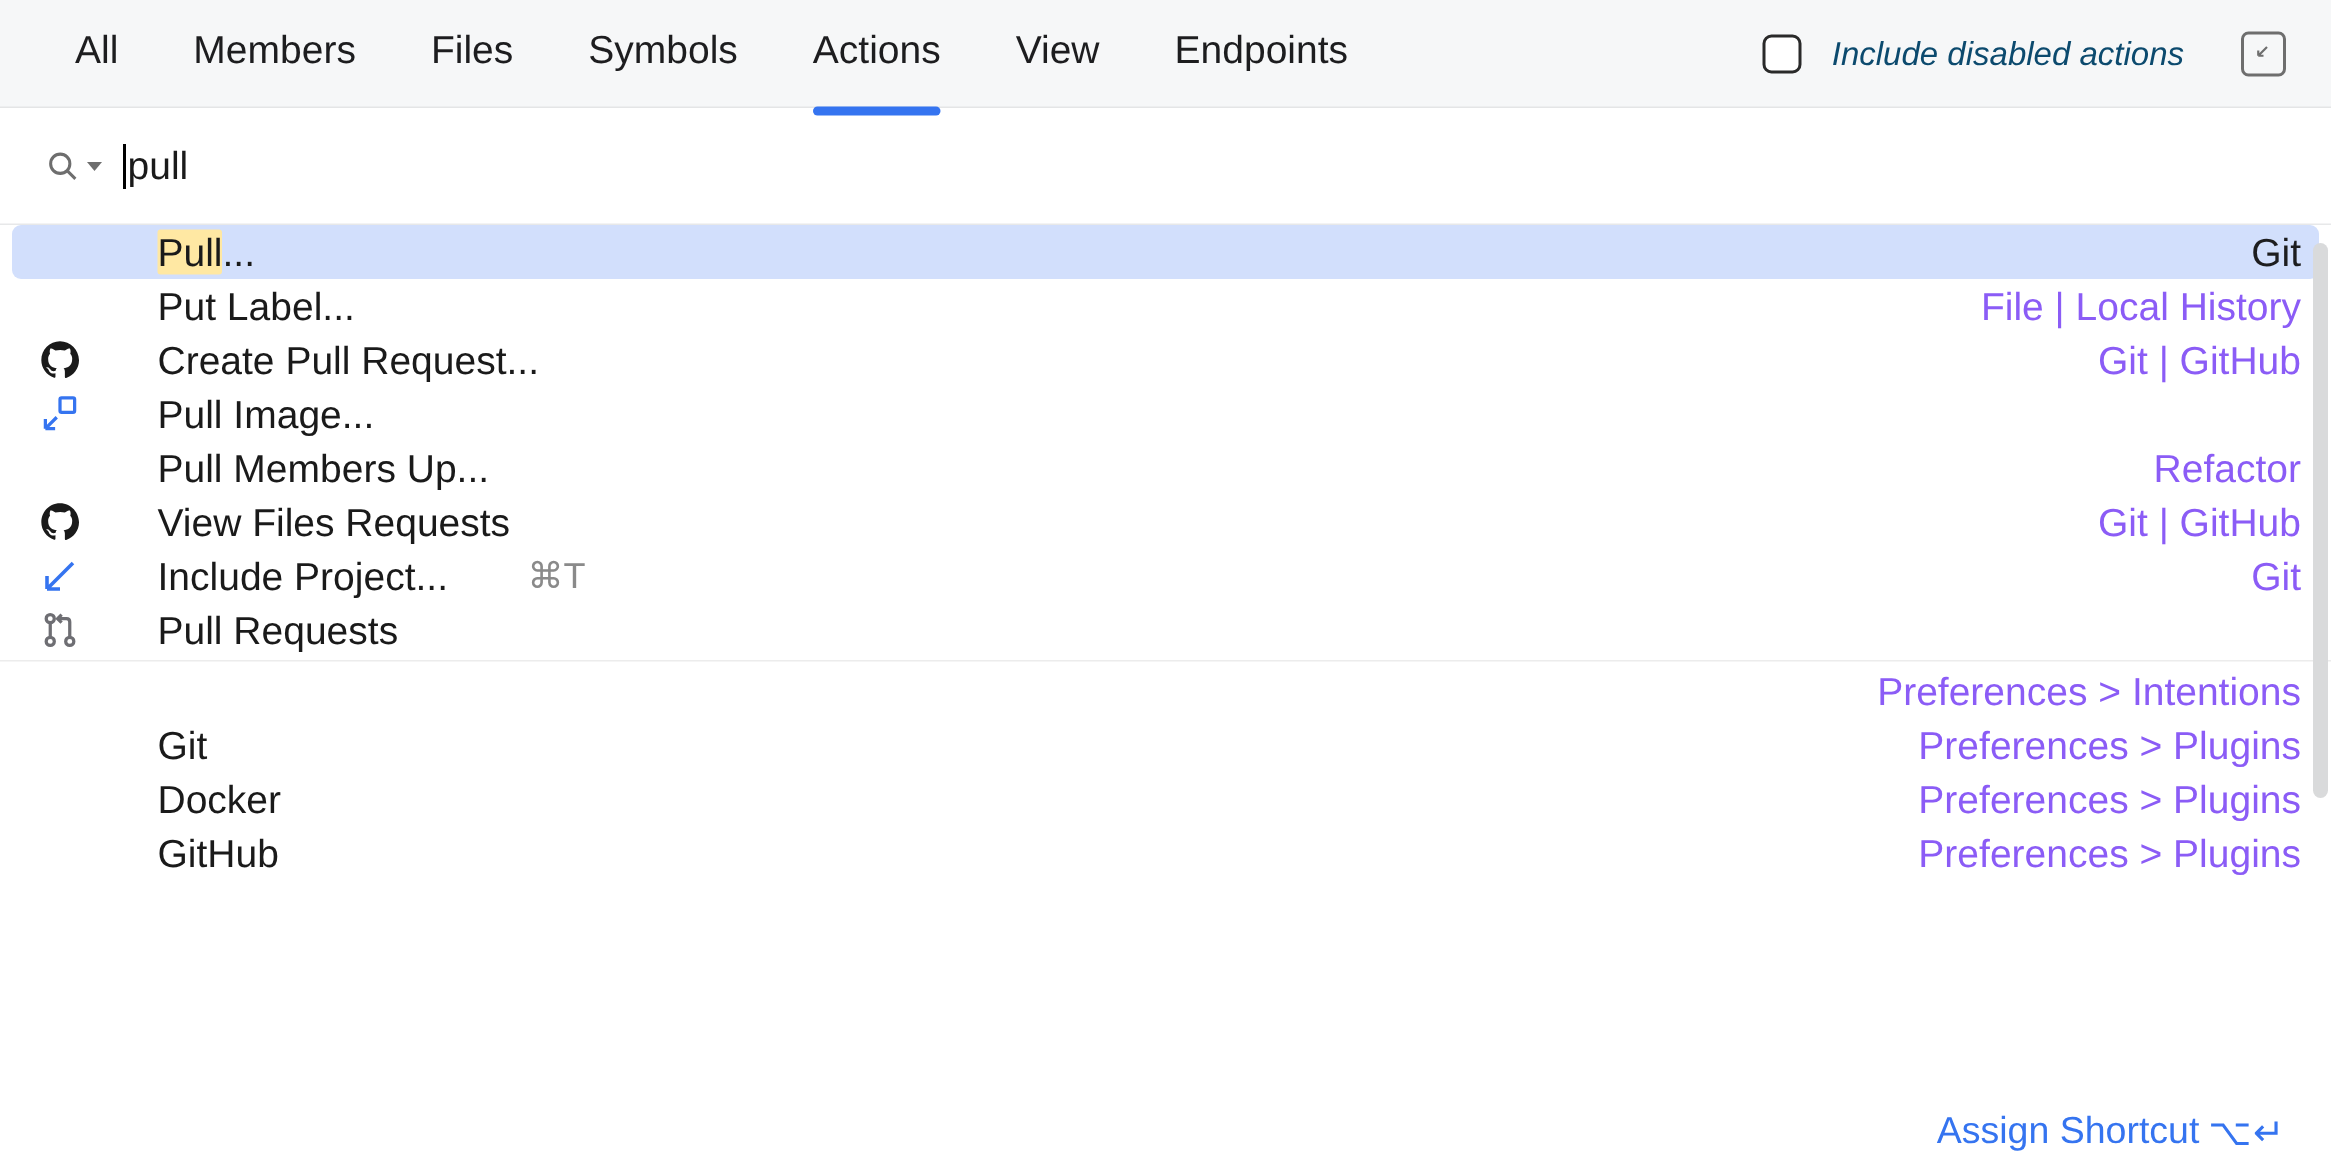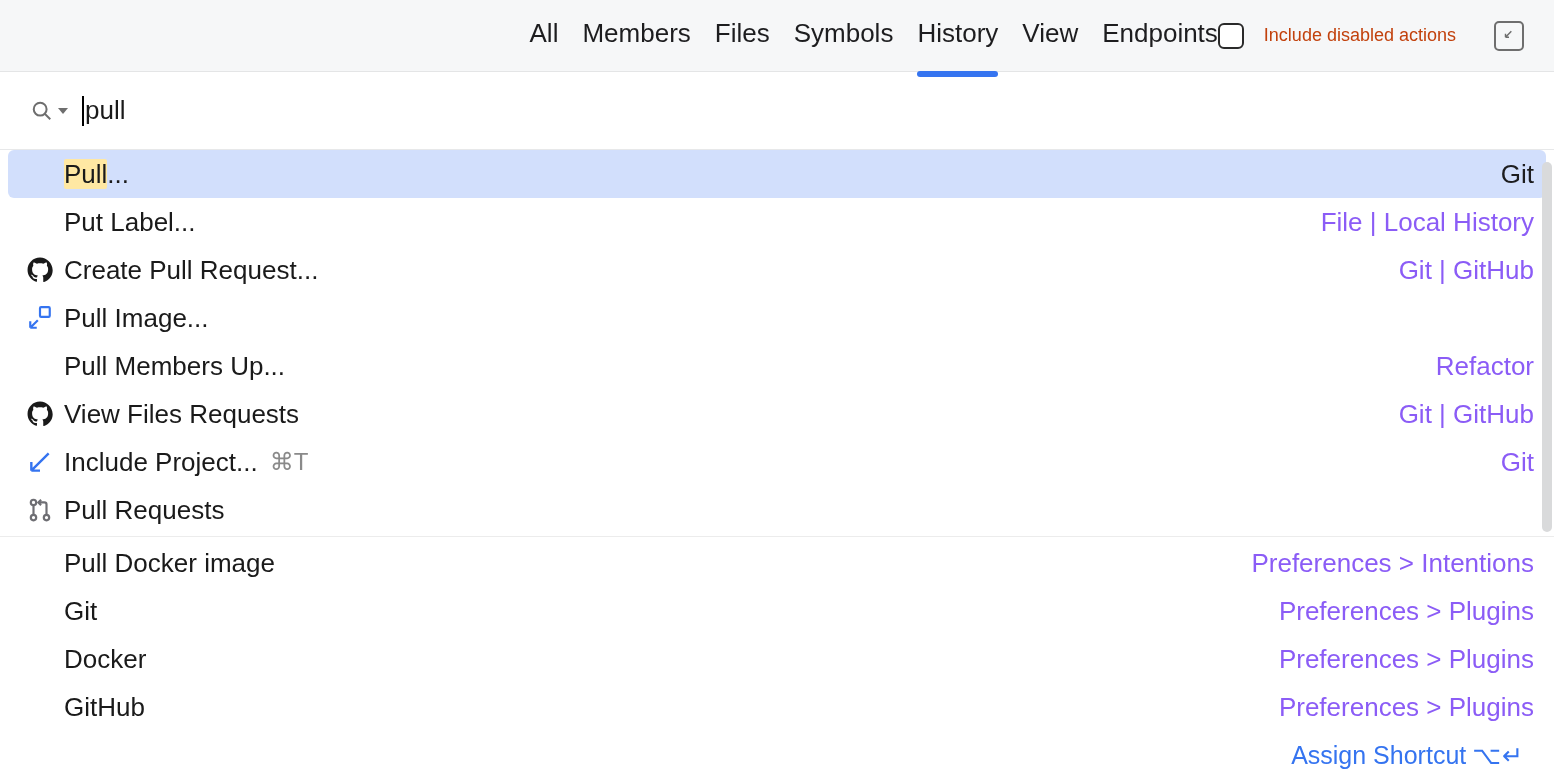--- a/index.html
+++ b/index.html
@@ -15,23 +15,22 @@
     .header {
       display: flex;
       align-items: center;
       height: 72px;
       background: #f6f7f8;
       border-bottom: 1px solid #e4e5e6;
       padding: 0 30px 0 50px;
     }
     .tabs {
       display: flex;
-      gap: 24px;
+      gap: 50px;
       flex: 1;
-      justify-content: flex-end;
     }
     .tab {
       font-size: 26px;
       color: #1d1d1f;
       cursor: pointer;
       padding-bottom: 4px;
       position: relative;
     }
     .tab.active::after {
       content: "";
@@ -47,22 +46,23 @@
       align-items: center;
       gap: 20px;
     }
     .checkbox {
       width: 26px; height: 26px;
       border: 2px solid #2a2a2a;
       border-radius: 6px;
       background: #fff;
     }
     .include-label {
-      font-size: 18px;
-      color: #c2410c;
+      font-size: 22px;
+      color: #0c4a6e;
+      font-style: italic;
     }
     .pin-btn {
       width: 30px; height: 30px;
       border: 2px solid #6e6e6e;
       border-radius: 5px;
       display: flex;
       align-items: center;
       justify-content: center;
       margin-left: 18px;
     }
@@ -103,23 +103,24 @@
       display:inline-block; width:2px; height:30px; background:#000;
       vertical-align: middle; margin-right: 1px;
       position: relative; left: 0;
     }
     .results {
       position: relative;
     }
     .result-row {
       display: flex;
       align-items: center;
-      height: 48px;
+      height: 36px;
       padding: 0 20px 0 24px;
       font-size: 26px;
+      gap: 41px;
     }
     .result-row.selected {
       background: #d2dffc;
       border-radius: 6px;
       margin: 0 8px;
       padding-left: 16px;
       padding-right: 12px;
     }
     .row-icon {
       width: 32px;
@@ -186,21 +187,21 @@
   </style>
 </head>
 <body>
 
 <div class="header">
   <div class="tabs" id="tab-bar">
       <div class="tab">All</div>
       <div class="tab">Members</div>
       <div class="tab">Files</div>
       <div class="tab">Symbols</div>
-      <div class="tab active">History</div>
+      <div class="tab active">Actions</div>
       <div class="tab">View</div>
       <div class="tab">Endpoints</div>
     </div>
   <div class="right-header">
     <div class="checkbox"></div>
     <div class="include-label">Include disabled actions</div>
     <div class="pin-btn">
       <svg class="pin-arrow" viewBox="0 0 24 24" fill="none" stroke="#6e6e6e" stroke-width="2.5">
         <path d="M16 4 L6 14 M6 14 L6 8 M6 14 L12 14"></path>
       </svg>
@@ -281,21 +282,20 @@
           <circle cx="18" cy="19" r="2.5"></circle>
           <path d="M6 7.5 L6 16.5 M12 5 L16 5 Q18 5 18 7 L18 16.5"></path>
           <path d="M13 2.5 L10.5 5 L13 7.5"></path>
         </svg>
       </span>
       <span class="row-label">Pull Requests</span>
     </div>
     <div class="divider"></div>
     <div class="result-row">
       <span class="row-icon-spacer"></span>
-      <span class="row-label">Pull Docker image</span>
       <span class="row-right">Preferences &gt; Intentions</span>
     </div>
     <div class="result-row">
       <span class="row-icon-spacer"></span>
       <span class="row-label">Git</span>
       <span class="row-right">Preferences &gt; Plugins</span>
     </div>
     <div class="result-row">
       <span class="row-icon-spacer"></span>
       <span class="row-label">Docker</span>

